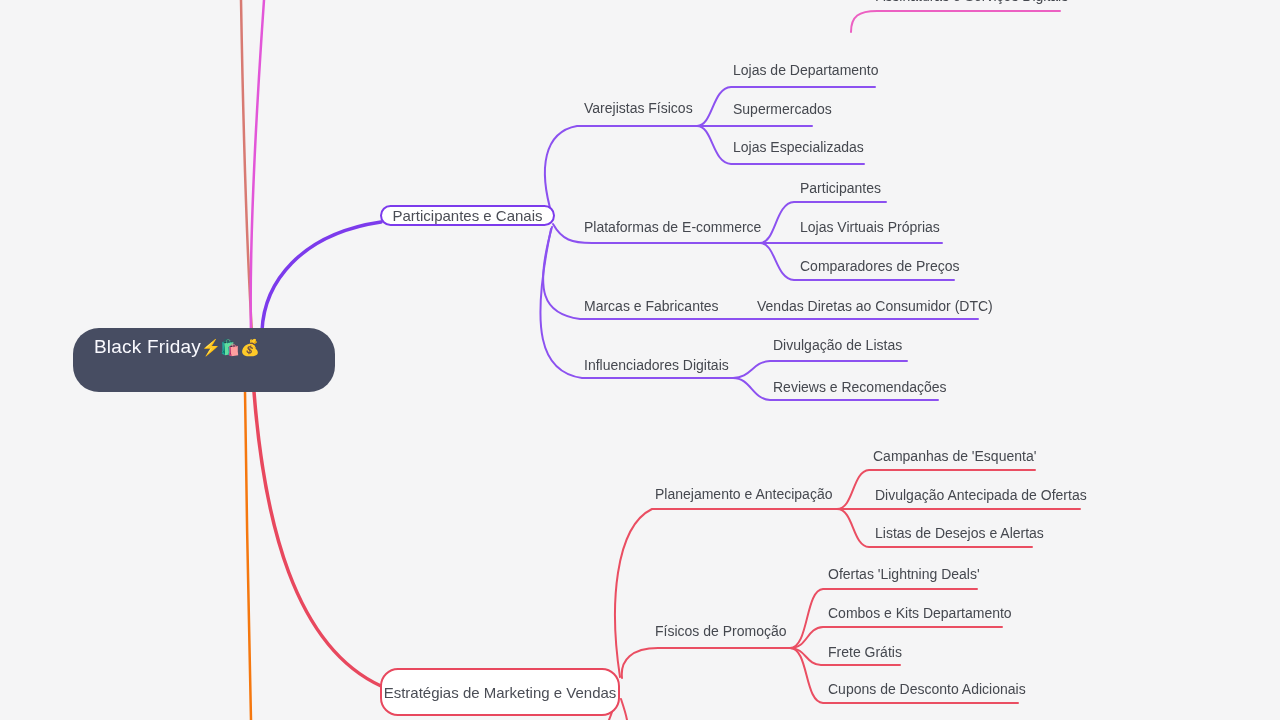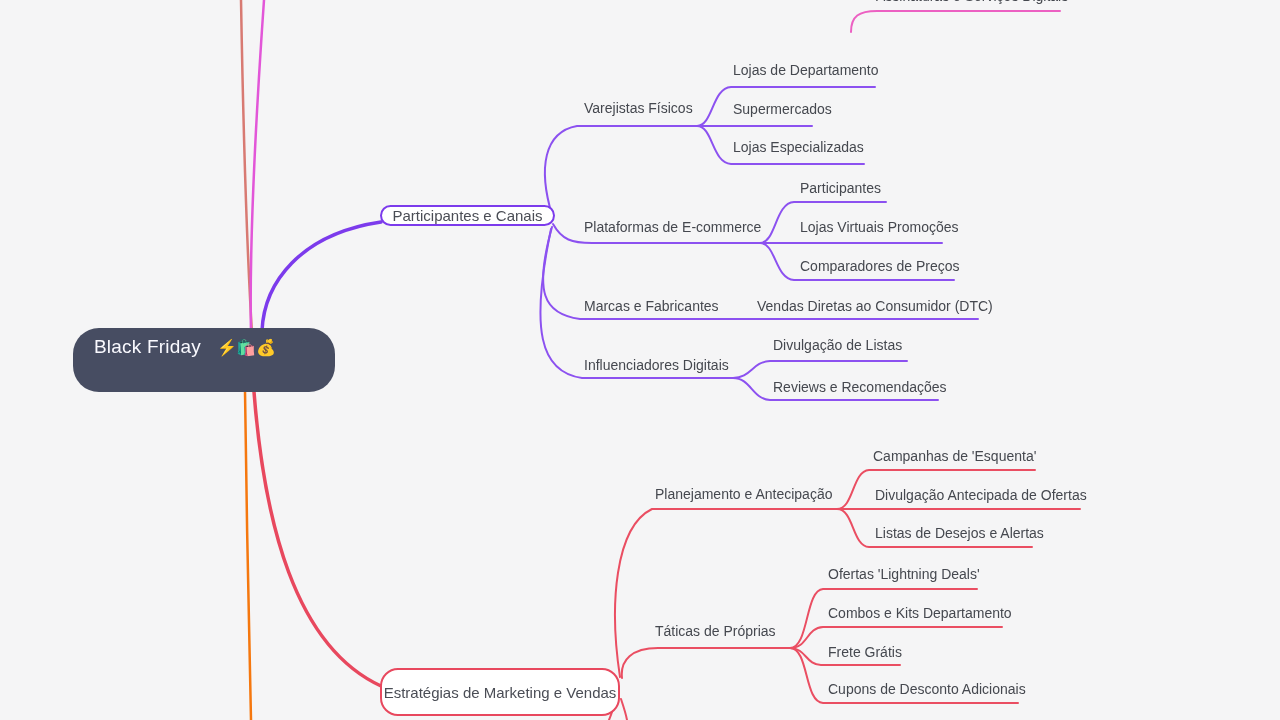--- a/index.html
+++ b/index.html
@@ -17,21 +17,21 @@
   .stroke-pinkTop{stroke:var(--pinkTop);}
   .leaf{position:absolute;white-space:nowrap;font-size:14px;color:#45484f;}
   .pill{position:absolute;display:flex;align-items:center;justify-content:center;
     background:#fff;border-radius:18px;font-size:15px;color:#4a4d55;white-space:nowrap;
     box-sizing:border-box;}
   .pill.purple{border:2.5px solid var(--purpleMain);}
   .pill.red{border:2.5px solid var(--redMain);}
   #root-node{position:absolute;left:73px;top:328px;width:262px;height:64px;
     background:var(--nodeBg);border-radius:26px;box-sizing:border-box;
     padding:8px 20px 0 21px;}
-  #root-title-row{display:flex;align-items:center;gap:16px;}
+  #root-title-row{display:flex;align-items:center;gap:0;}
   #root-title{color:#fafaff;font-size:19px;letter-spacing:.2px;}
   #root-emojis{font-size:16px;}
   #root-tags{display:flex;gap:7px;margin-top:6px;}
   .tag{background:var(--tagBg);color:var(--tagText);font-size:11.5px;
     padding:1.5px 6px;border-radius:4px;line-height:14px;}
 </style>
 </head>
 <body>
 
 <div id="stage">
@@ -83,34 +83,34 @@
   <div class="pill purple" style="left:380px;top:205px;width:175px;height:21px">Participantes e Canais</div>
   <div class="pill red" style="left:380px;top:668px;width:240px;height:48px">Estratégias de Marketing e Vendas</div>
 
   <div class="leaf" style="left:584px;top:100px">Varejistas Físicos</div>
   <div class="leaf" style="left:733px;top:62px">Lojas de Departamento</div>
   <div class="leaf" style="left:733px;top:101px">Supermercados</div>
   <div class="leaf" style="left:733px;top:139px">Lojas Especializadas</div>
 
   <div class="leaf" style="left:584px;top:219px">Plataformas de E-commerce</div>
   <div class="leaf" style="left:800px;top:180px">Participantes</div>
-  <div class="leaf" style="left:800px;top:219px">Lojas Virtuais Promoções</div>
+  <div class="leaf" style="left:800px;top:219px">Lojas Virtuais Próprias</div>
   <div class="leaf" style="left:800px;top:258px">Comparadores de Preços</div>
 
   <div class="leaf" style="left:584px;top:298px">Marcas e Fabricantes</div>
   <div class="leaf" style="left:757px;top:298px">Vendas Diretas ao Consumidor (DTC)</div>
 
   <div class="leaf" style="left:584px;top:357px">Influenciadores Digitais</div>
   <div class="leaf" style="left:773px;top:337px">Divulgação de Listas</div>
   <div class="leaf" style="left:773px;top:379px">Reviews e Recomendações</div>
 
   <div class="leaf" style="left:655px;top:486px">Planejamento e Antecipação</div>
   <div class="leaf" style="left:873px;top:448px">Campanhas de 'Esquenta'</div>
   <div class="leaf" style="left:875px;top:487px">Divulgação Antecipada de Ofertas</div>
   <div class="leaf" style="left:875px;top:525px">Listas de Desejos e Alertas</div>
 
-  <div class="leaf" style="left:655px;top:623px">Táticas de Próprias</div>
+  <div class="leaf" style="left:655px;top:623px">Físicos de Promoção</div>
   <div class="leaf" style="left:828px;top:566px">Ofertas 'Lightning Deals'</div>
   <div class="leaf" style="left:828px;top:605px">Combos e Kits Departamento</div>
   <div class="leaf" style="left:828px;top:644px">Frete Grátis</div>
   <div class="leaf" style="left:828px;top:681px">Cupons de Desconto Adicionais</div>
 
 </div>
 
 </body></html>

